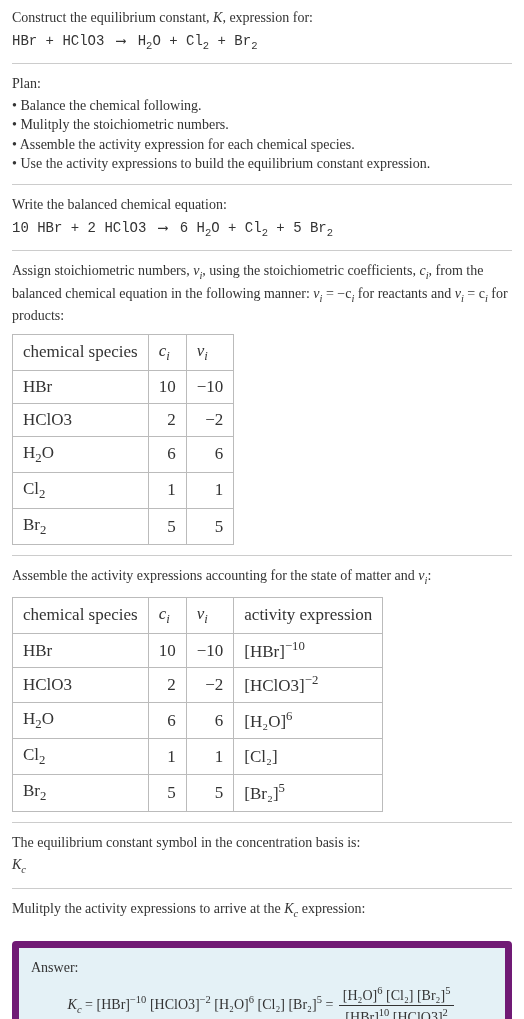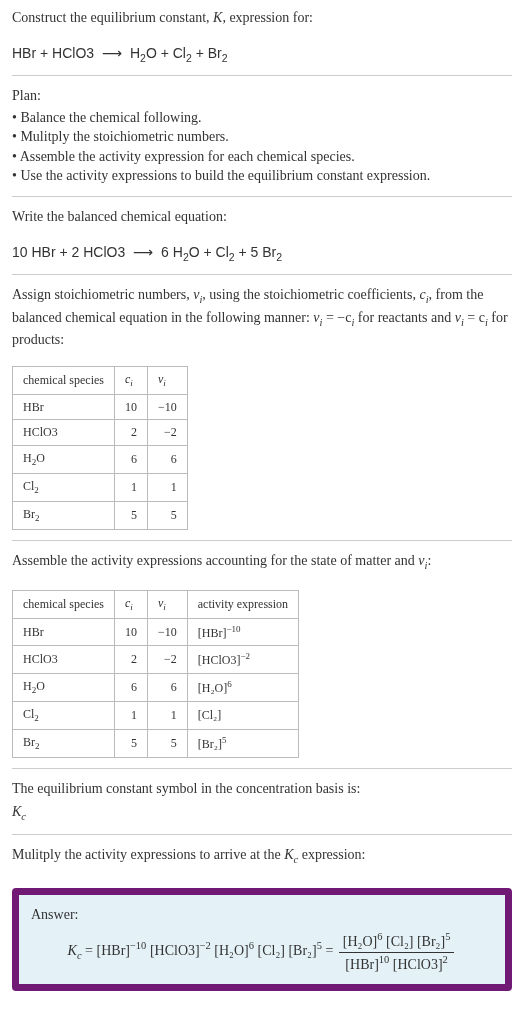--- a/index.html
+++ b/index.html
@@ -13,32 +13,32 @@
   box-sizing: border-box;
   line-height: 1.4;
 }
 .section { margin-bottom: 6px; }
 hr.sep {
   border: none;
   border-top: 1px solid #ccc;
   margin: 10px 0;
 }
 .intro { margin-bottom: 2px; }
-.eqn { font-family: Liberation Sans, sans-serif; margin: 16px 0 4px 0; }
+.eqn { font-family: Liberation Mono, monospace; margin: 4px 0 4px 0; }
 .sub { font-size: 0.75em; vertical-align: sub; }
 .sup { font-size: 0.75em; vertical-align: super; }
 .ital { font-style: italic; }
 .subsc { font-style: italic; font-size: 0.75em; vertical-align: sub; }
 .arrow { display:inline-block; padding: 0 4px; }
 ul.plan { margin: 2px 0 4px 0; padding-left: 0; list-style: none; }
 ul.plan li::before { content: "• "; }
 table.grid {
   border-collapse: collapse;
-  margin: 16px 0 6px 0;
-  font-size: 12px;
+  margin: 8px 0 6px 0;
+  font-size: 17px;
 }
 table.grid th, table.grid td {
   border: 1px solid #bbb;
   padding: 4px 10px;
   text-align: left;
   white-space: nowrap;
 }
 table.grid th { font-weight: normal; background: #fff; }
 table.grid td.num { text-align: right; }
 .answerbox {

